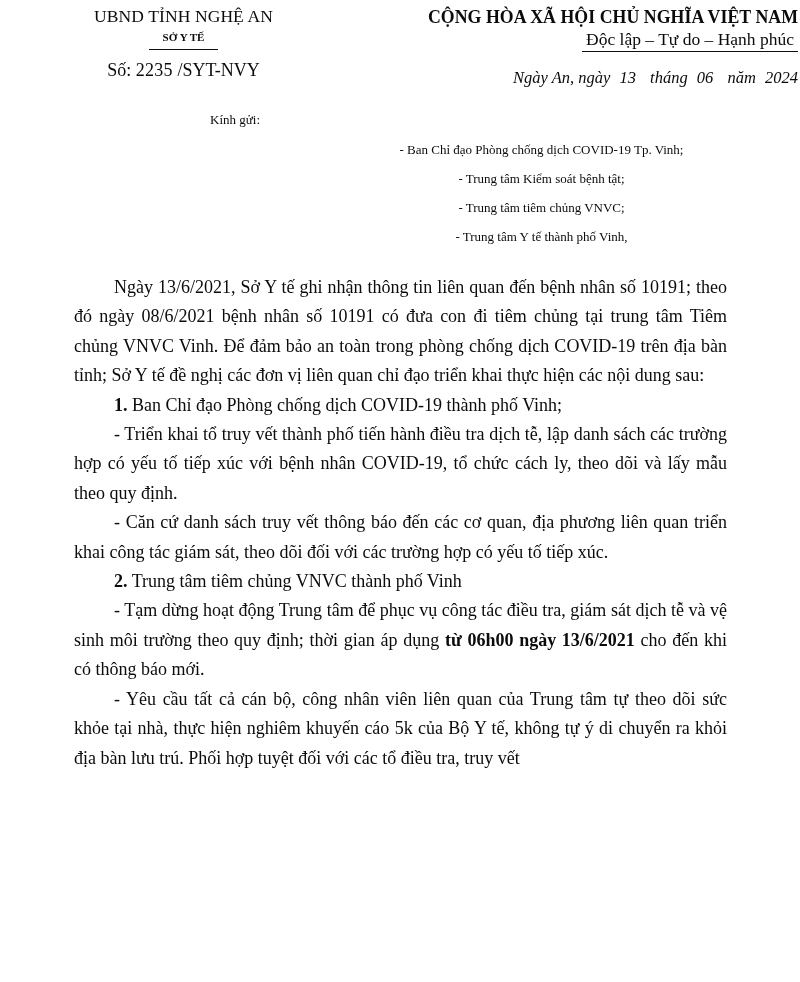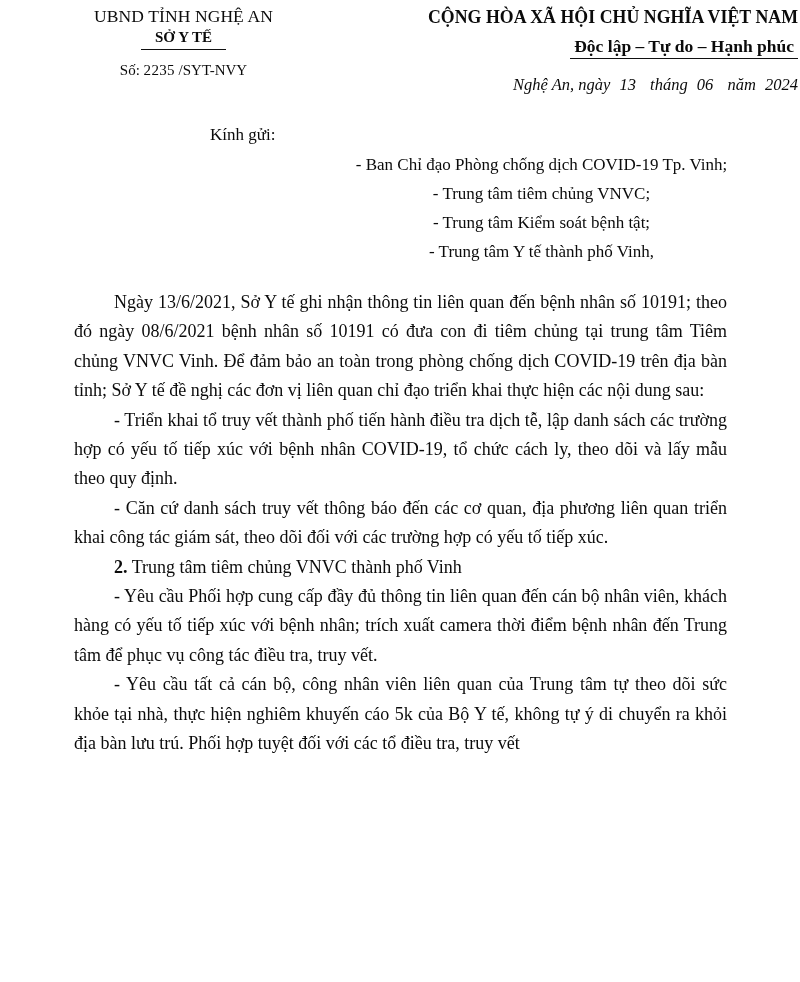--- a/index.html
+++ b/index.html
@@ -39,44 +39,44 @@
     text-align: right;
   }
   .org-line {
     font-size: 17.5px;
     letter-spacing: 0.1px;
     line-height: 21px;
     white-space: nowrap;
   }
   .org-strong {
     font-weight: bold;
-    font-size: 15px;
+    font-size: 11px;
     line-height: 21px;
     display: inline-block;
     border-bottom: 1.6px solid #101010;
     padding: 0 14px 1px 14px;
   }
   .nation-line {
     font-weight: bold;
     font-size: 17.8px;
     line-height: 22px;
     letter-spacing: 0.05px;
     white-space: nowrap;
   }
   .nation-motto {
-    font-weight: bold;
+    font-weight: normal;
     font-size: 17.5px;
     line-height: 22px;
     display: inline-block;
     border-bottom: 1.6px solid #101010;
     padding: 0 4px 1px 4px;
-    margin-top: 7px;
+    margin-top: 0;
   }
   .doc-number {
-    font-size: 15px;
+    font-size: 18px;
     line-height: 22px;
     margin-top: 9px;
     white-space: nowrap;
   }
   .doc-number .num { letter-spacing: 0.3px; }
   .date-line {
     font-style: italic;
     font-size: 16.5px;
     line-height: 22px;
     margin-top: 15px;
@@ -87,23 +87,23 @@
   .subject {
     font-size: 15.3px;
     line-height: 19.6px;
     margin: 12px auto 0 auto;
     width: 258px;
     text-align: center;
   }
 
   
   .recipients {
-    margin-top: 24px;
+    margin-top: 16px;
     padding-left: 210px;
-    font-size: 17px;
+    font-size: 13px;
     line-height: 29px;
   }
   .kinh-gui { margin-bottom: 1px; }
   .recipient-item { padding-left: 73px; text-align: center; }
   .recipient-tail {
     padding-left: 340px;
     margin-top: 1px;
   }
 
   
@@ -143,51 +143,55 @@
         <span>/SYT-NVY</span>
       </div>
     </div>
 
     <div class="header-right">
       <div class="nation-line">CỘNG HÒA XÃ HỘI CHỦ NGHĨA VIỆT NAM</div>
       <div>
         <span class="nation-motto">Độc lập – Tự do – Hạnh phúc</span>
       </div>
       <div class="date-line">
-        <span>Nghệ An, ngày</span><span class="sp"></span>
+        <span>Ngày An, ngày</span><span class="sp"></span>
         <span>13</span><span class="sp"></span><span class="sp"></span>
         <span>tháng</span><span class="sp"></span>
         <span>06</span><span class="sp"></span><span class="sp"></span>
         <span>năm</span><span class="sp"></span>
         <span>2024</span>
       </div>
     </div>
 
   </div>
 
   <div class="recipients">
     <div class="kinh-gui">Kính gửi:</div>
     <div class="recipient-item">- Ban Chỉ đạo Phòng chống dịch COVID-19 Tp. Vinh;</div>
+    <div class="recipient-item">- Trung tâm Kiểm soát bệnh tật;</div>
     <div class="recipient-item">- Trung tâm tiêm chủng VNVC;</div>
-    <div class="recipient-item">- Trung tâm Kiểm soát bệnh tật;</div>
     <div class="recipient-item">- Trung tâm Y tế thành phố Vinh,</div>
   </div>
 
   <div class="body-text">
 
     <p>Ngày 13/6/2021, Sở Y tế ghi nhận thông tin liên quan đến bệnh nhân số 10191; theo đó ngày 08/6/2021 bệnh nhân số 10191 có đưa con đi tiêm chủng tại trung tâm Tiêm chủng VNVC Vinh. Để đảm bảo an toàn trong phòng chống dịch COVID-19 trên địa bàn tỉnh; Sở Y tế đề nghị các đơn vị liên quan chỉ đạo triển khai thực hiện các nội dung sau:</p>
 
+    <p>
+      <span class="lead">1.</span>
+      <span>Ban Chỉ đạo Phòng chống dịch COVID-19 thành phố Vinh;</span>
+    </p>
 
     <p>- Triển khai tổ truy vết thành phố tiến hành điều tra dịch tễ, lập danh sách các trường hợp có yếu tố tiếp xúc với bệnh nhân COVID-19, tổ chức cách ly, theo dõi và lấy mẫu theo quy định.</p>
     <p>- Căn cứ danh sách truy vết thông báo đến các cơ quan, địa phương liên quan triển khai công tác giám sát, theo dõi đối với các trường hợp có yếu tố tiếp xúc.</p>
 
     <p>
       <span class="lead">2.</span>
       <span>Trung tâm tiêm chủng VNVC thành phố Vinh</span>
     </p>
 
+    <p><span>- Tạm dừng hoạt động Trung tâm để phục vụ công tác điều tra, giám sát dịch tễ và vệ sinh môi trường theo quy định; thời gian áp dụng </span><b>từ 06h00 ngày 13/6/2021</b><span> cho đến khi có thông báo mới.</span></p>
 
-    <p>- Yêu cầu Phối hợp cung cấp đầy đủ thông tin liên quan đến cán bộ nhân viên, khách hàng có yếu tố tiếp xúc với bệnh nhân; trích xuất camera thời điểm bệnh nhân đến Trung tâm để phục vụ công tác điều tra, truy vết.</p>
     <p>- Yêu cầu tất cả cán bộ, công nhân viên liên quan của Trung tâm tự theo dõi  sức khỏe tại nhà, thực hiện nghiêm khuyến cáo 5k của Bộ Y tế, không tự ý di chuyển ra khỏi địa bàn lưu trú. Phối hợp tuyệt đối với các tổ điều tra, truy vết</p>
 
   </div>
 
 </div>
 
 </body></html>

